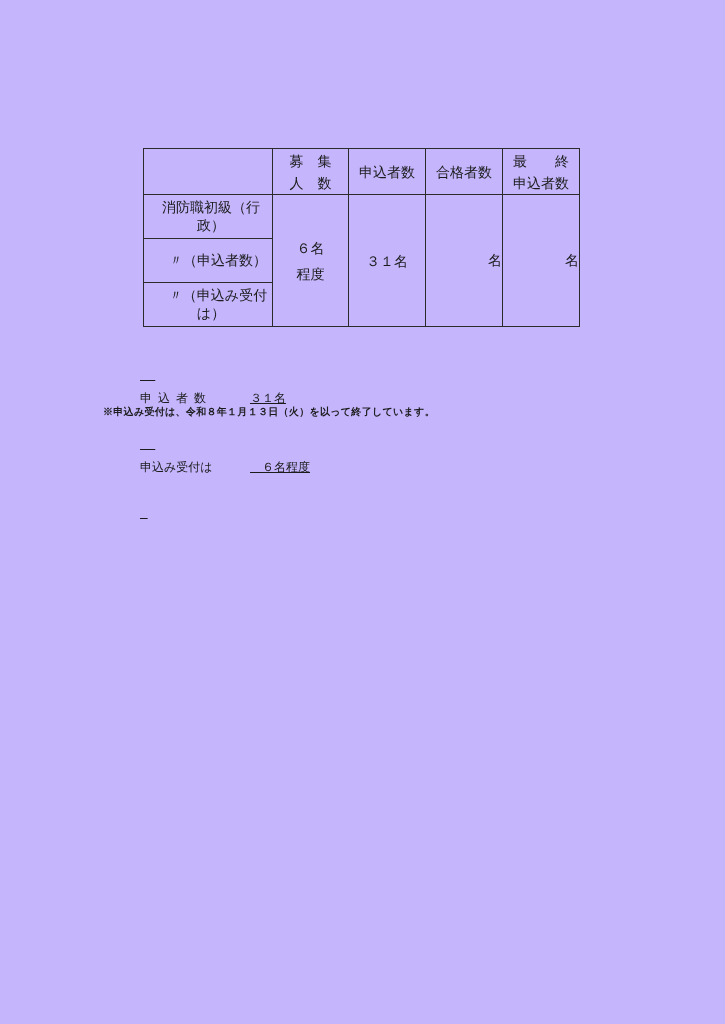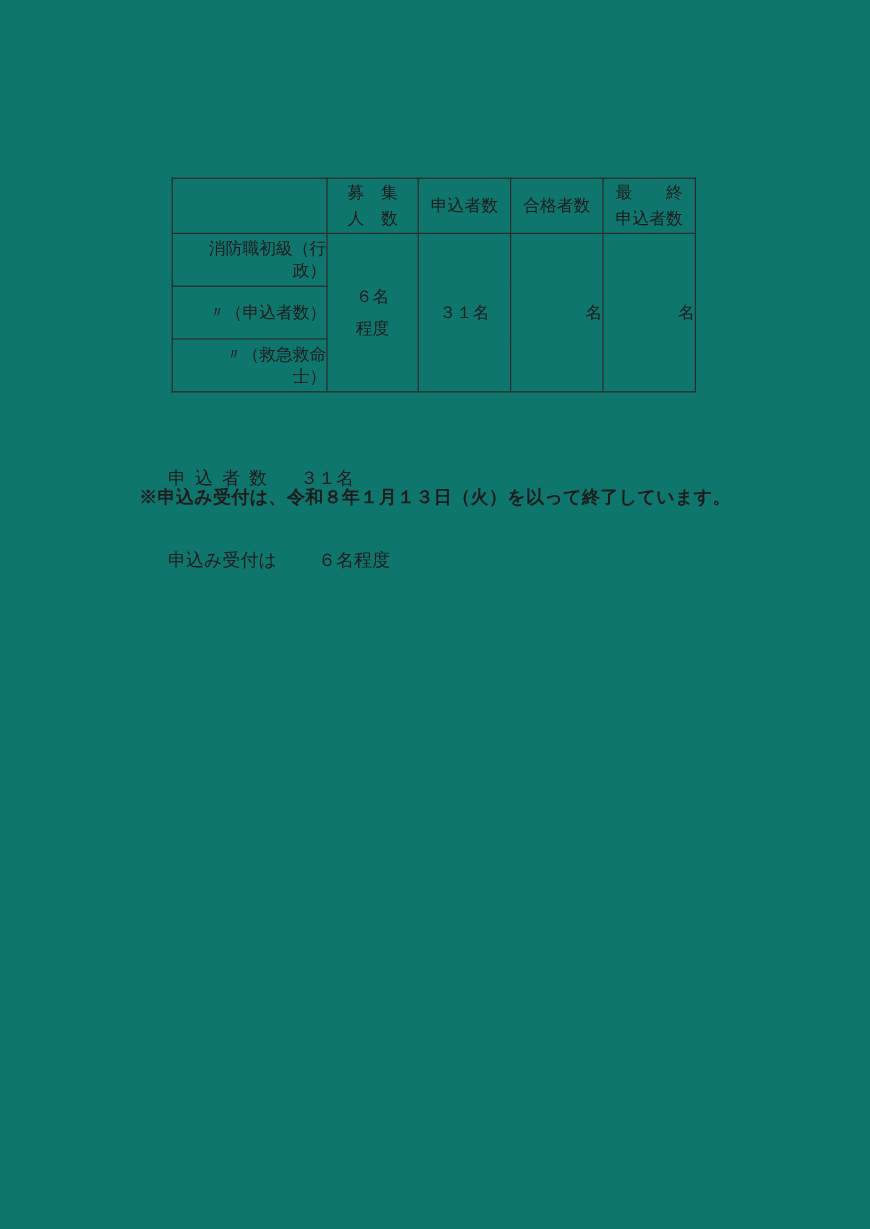--- a/index.html
+++ b/index.html
@@ -4,21 +4,21 @@
 <style>
   html, body {
     margin: 0;
     padding: 0;
     background: #ffffff;
   }
   .page {
     position: relative;
     width: 725px;
     height: 1024px;
-    background: #0f766e;
+    background: #c4b5fd;
     font-family: "DejaVu Serif", "Liberation Serif", serif;
     color: #1c1c1c;
     overflow: hidden;
   }
   table.stats-table {
     position: absolute;
     left: 143px;
     top: 148px;
     border-collapse: collapse;
     table-layout: fixed;
@@ -30,42 +30,43 @@
     font-weight: normal;
     padding: 0;
     overflow: hidden;
   }
   .col-label   { width: 129px; }
   .col-recruit { width: 76px; }
   .col-apply   { width: 77px; }
   .col-exam    { width: 77px; }
   .col-final   { width: 77px; }
   tr.header-row th { height: 45px; text-align: center; line-height: 22px; }
-  tr.data-row td.row-label { height: 43px; text-align: right; padding-left: 6px; margin-left: 26px; }
+  tr.data-row td.row-label { height: 43px; text-align: center; padding-left: 6px; margin-left: 26px; }
   td.merged-center { text-align: center; vertical-align: middle; line-height: 26px; }
   td.merged-right  { text-align: right; vertical-align: middle; padding-right: 9px; }
   .two-line span { display: block; line-height: 22px; }
   td.merged-center span { display: block; line-height: 26px; }
   .summary {
     position: absolute;
     left: 140px;
     top: 341px;
-    font-size: 15px;
+    font-size: 12px;
     line-height: 23px;
     white-space: pre;
+    text-decoration: underline;
   }
   .summary-label {
     display: inline-block;
     width: 110px;
   }
   .note {
     position: absolute;
-    left: 116px;
+    left: 103px;
     top: 405px;
-    font-size: 15px;
+    font-size: 10px;
     font-weight: bold;
     letter-spacing: 0.3px;
     white-space: pre;
   }
 </style>
 </head>
 <body>
 
 <div class="page">
 
@@ -98,21 +99,21 @@
           <span>程度</span>
         </td>
         <td class="merged-center" rowspan="3">３１名</td>
         <td class="merged-right" rowspan="3">名</td>
         <td class="merged-right" rowspan="3">名</td>
       </tr>
       <tr class="data-row">
         <td class="row-label">　〃（申込者数）</td>
       </tr>
       <tr class="data-row">
-        <td class="row-label">　〃（救急救命士）</td>
+        <td class="row-label">　〃（申込み受付は）</td>
       </tr>
     </tbody>
   </table>
 
   <div class="summary">
     <div><span class="summary-label">申 込 者 数</span><span>３１名</span></div>
     <div><span class="summary-label">申込み受付は</span><span>　６名程度</span></div>
   </div>
 
   <div class="note">※申込み受付は、令和８年１月１３日（火）を以って終了しています。</div>

